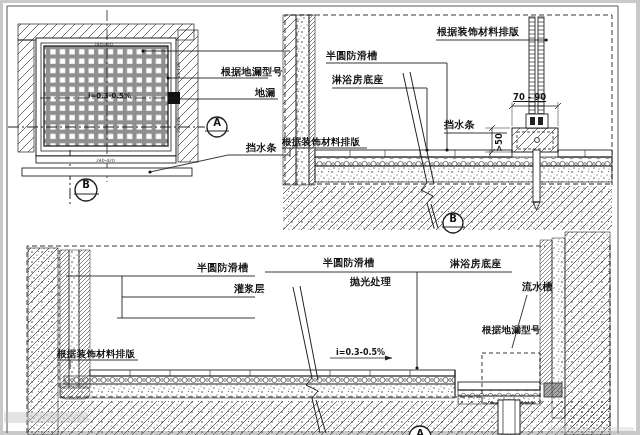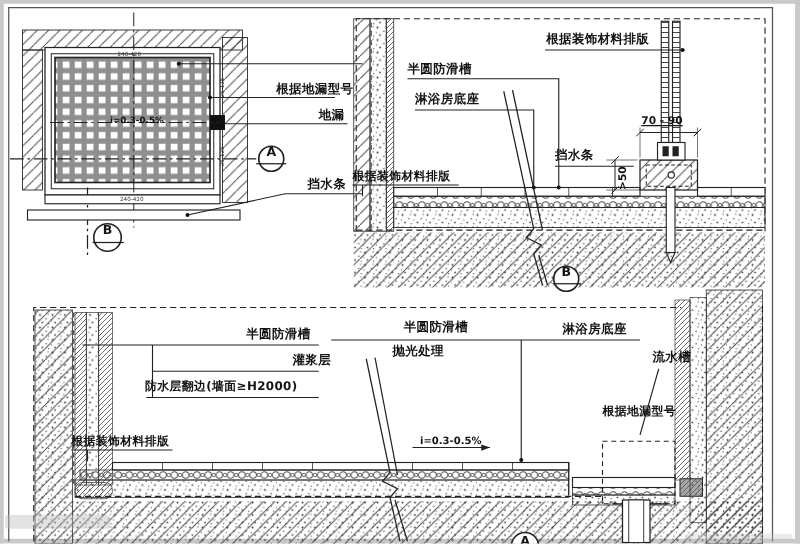--- a/index.html
+++ b/index.html
@@ -229,24 +229,23 @@
 <div class="lbl" style="left:326px;top:50px">半圆防滑槽</div>
 <div class="lbl" style="left:332px;top:74px">淋浴房底座</div>
 <div class="lbl" style="left:444px;top:119px">挡水条</div>
 <div class="lbl sm" style="left:282px;top:136px">根据装饰材料排版</div>
 <div class="lbl xs ctr" style="left:513px;top:92px;width:46px;letter-spacing:0">70 - 90</div>
 <div class="lbl xs vert" style="left:494px;top:152px;letter-spacing:0">&gt;50</div>
 <div class="lbl bub" style="left:447px;top:213px">B</div>
 
 <div class="lbl" style="left:197px;top:262px">半圆防滑槽</div>
 <div class="lbl" style="left:234px;top:283px">灌浆层</div>
-<div class="lbl sm" style="left:116px;top:304px">防水层翻边(墙面≥H2000)</div>
 <div class="lbl sm" style="left:57px;top:348px">根据装饰材料排版</div>
 <div class="lbl" style="left:323px;top:257px">半圆防滑槽</div>
-<div class="lbl" style="left:314px;top:276px">抛光处理</div>
+<div class="lbl" style="left:350px;top:276px">抛光处理</div>
 <div class="lbl" style="left:450px;top:258px">淋浴房底座</div>
 <div class="lbl" style="left:522px;top:281px">流水槽</div>
 <div class="lbl sm" style="left:482px;top:324px">根据地漏型号</div>
 <div class="lbl" style="left:336px;top:347px;font-size:8px;letter-spacing:0">i=0.3-0.5%</div>
 <div class="lbl bub" style="left:414px;top:428px">A</div>
 
 <div class="wm" style="left:4px;top:412px;width:84px;height:11px;background:rgba(185,185,185,.4)"></div>
 <div class="wm" style="left:548px;top:427px;width:86px;height:7px;background:rgba(198,198,198,.35)"></div>
 
 </div>

